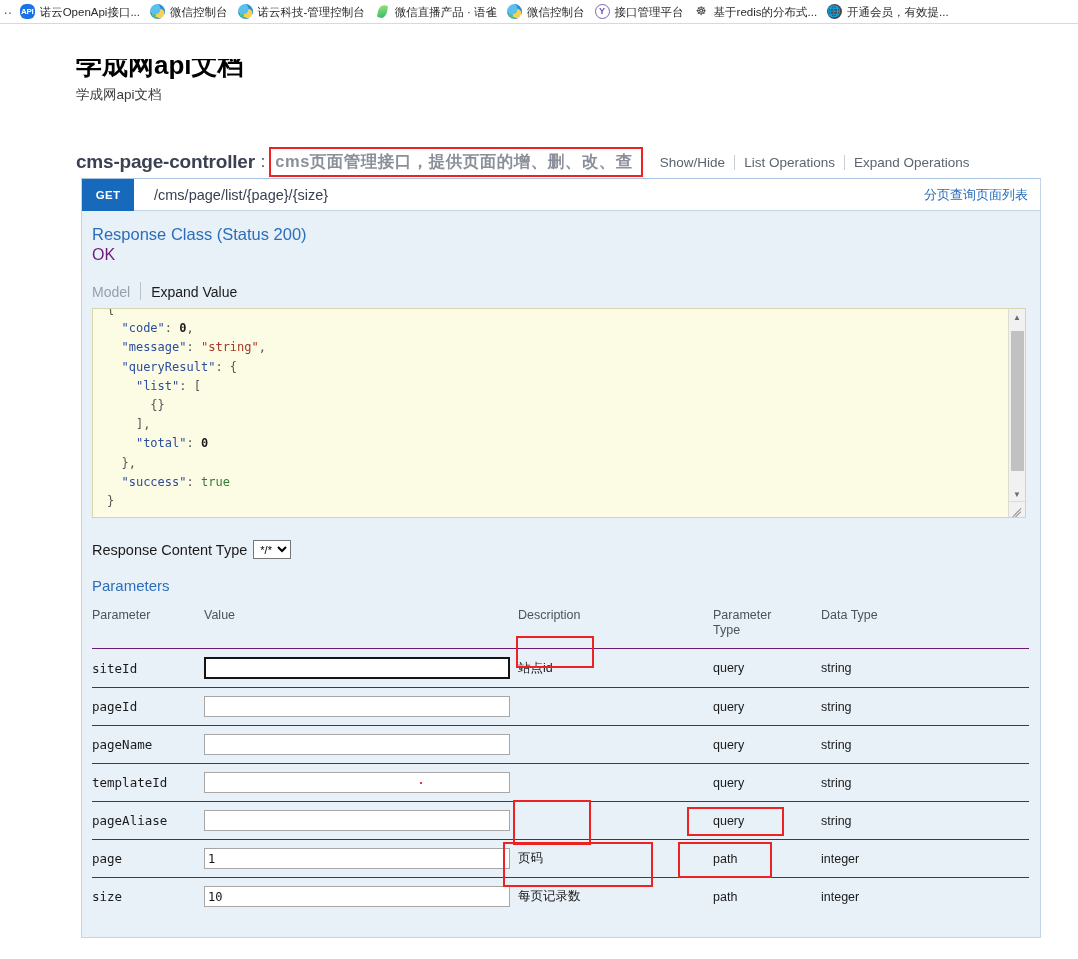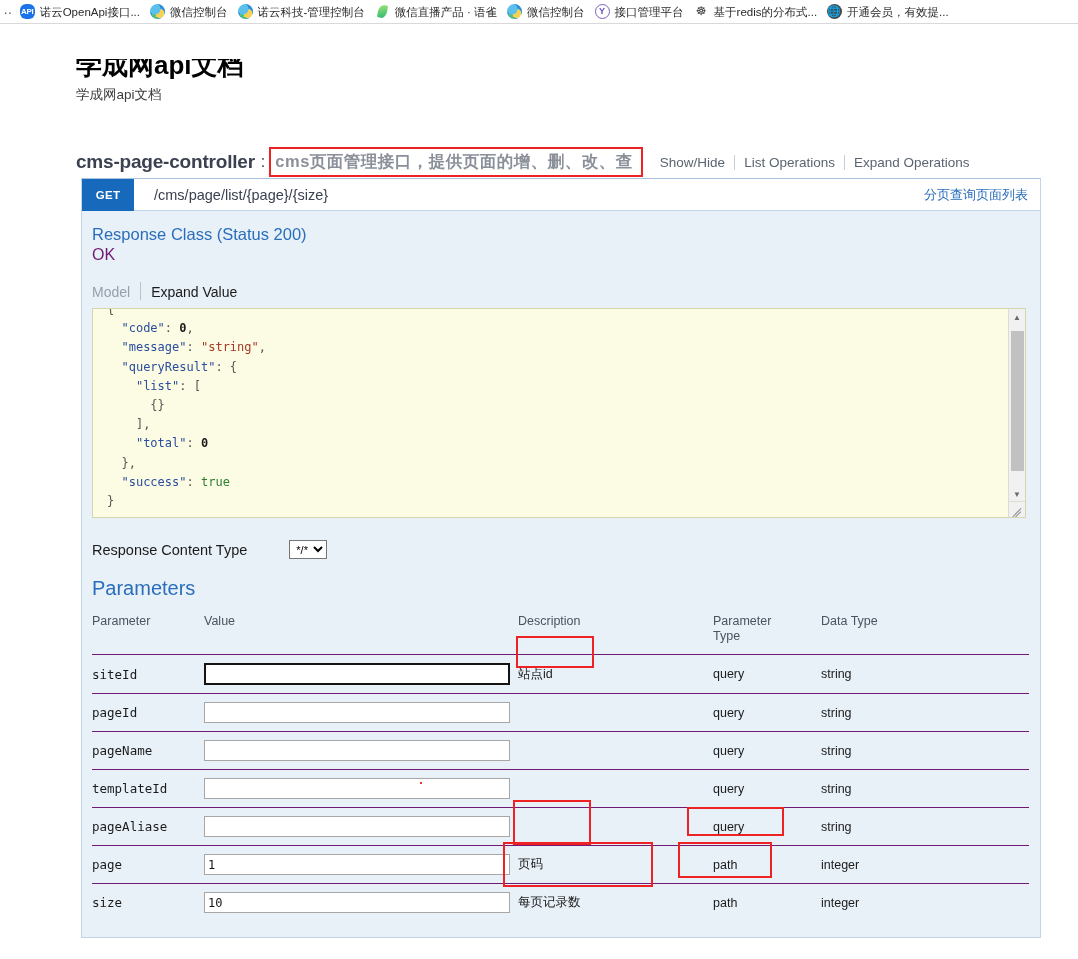--- a/index.html
+++ b/index.html
@@ -331,35 +331,34 @@
   }
   .resize-grip::before { width: 12px; left: 2px; top: 10px; }
   .resize-grip::after  { width: 8px;  left: 5px; top: 12px; }
 
   .rct-row {
     margin: 22px 0 0 10px;
     display: flex;
     align-items: center;
     font-size: 14.5px;
     color: #1b1b1b;
-    gap: 36px;
   }
   .rct-select {
     margin-left: 6px;
     font-size: 11px;
     padding: 1px 2px;
     border: 1px solid #767676;
     background: #fff;
     font-family: "Liberation Sans", sans-serif;
     height: 19px;
   }
 
   .params-h {
     margin: 18px 0 0 10px;
-    font-size: 20px;
+    font-size: 15px;
     color: #2a6ebb;
   }
   .red-dot {
     position: absolute;
     left: 338px; top: 571px;
     width: 2px; height: 2px;
     background: #e33;
   }
 
   table.params {

